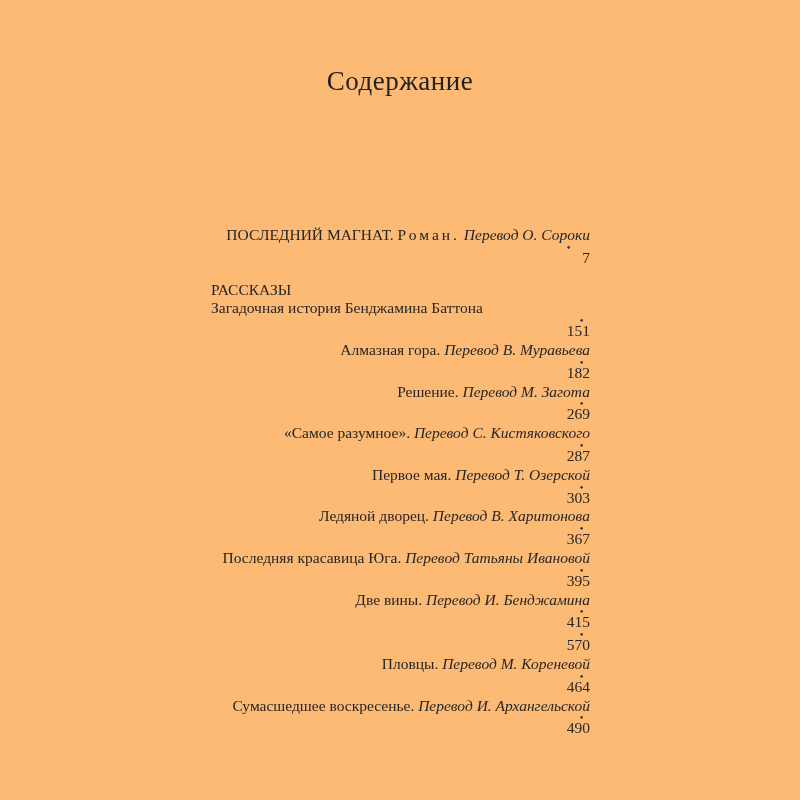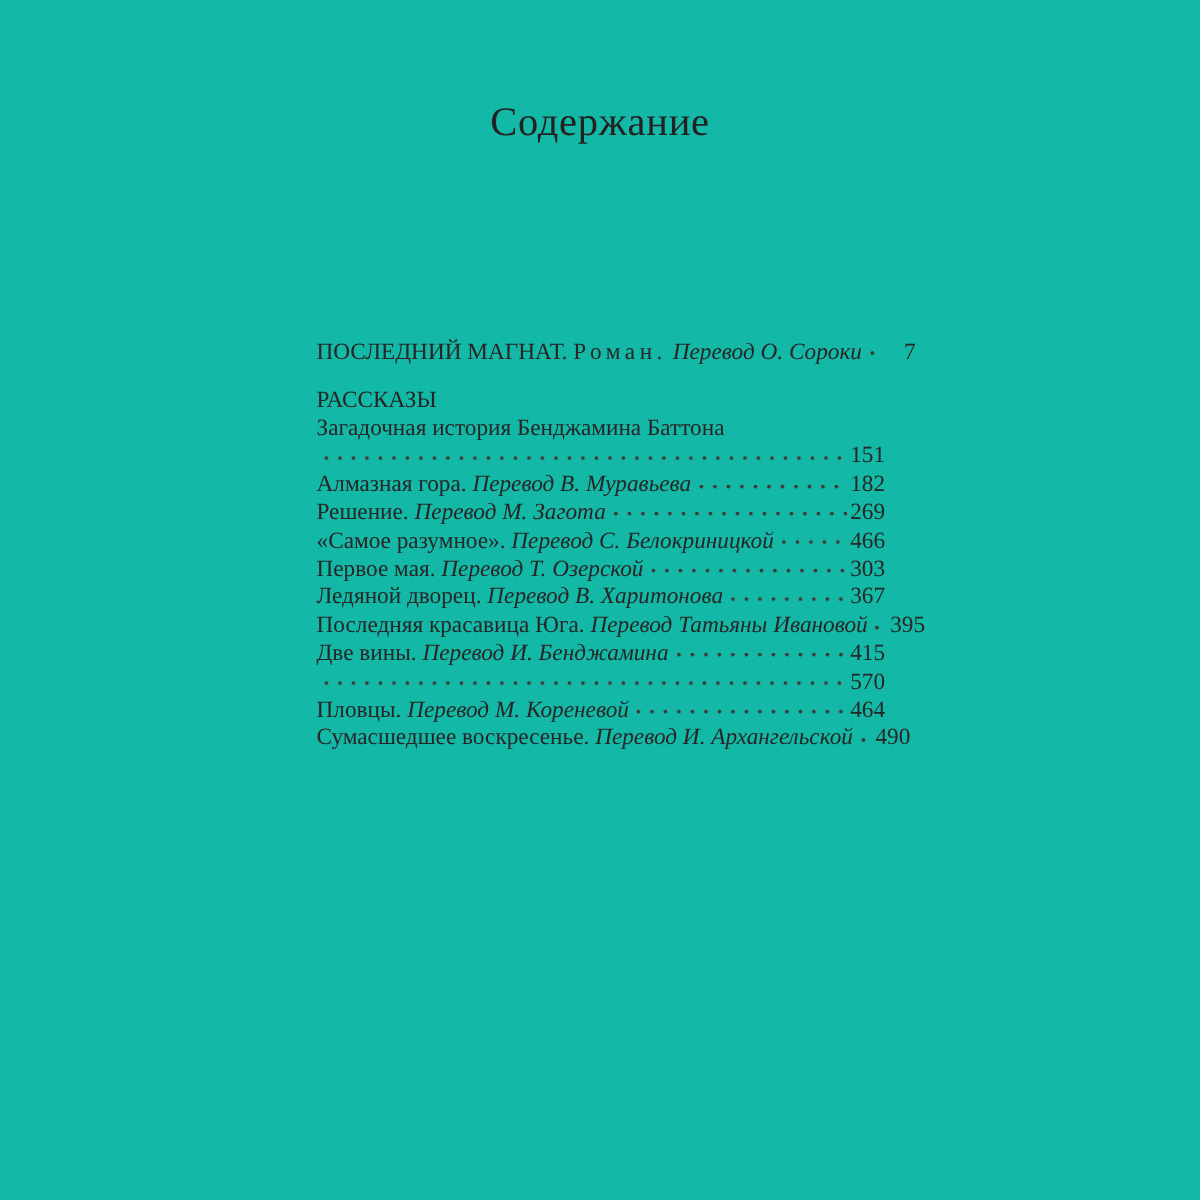--- a/index.html
+++ b/index.html
@@ -4,21 +4,21 @@
 <style>
   html, body {
     margin: 0;
     padding: 0;
     background: #ffffff;
   }
   .page {
     position: relative;
     width: 800px;
     height: 800px;
-    background: #14b8a6;
+    background: #fdba74;
     font-family: "Liberation Serif", "DejaVu Serif", serif;
     color: #262626;
     overflow: hidden;
   }
   .page-title {
     position: absolute;
     left: 0;
     top: 66px;
     width: 800px;
     margin: 0;
@@ -32,21 +32,22 @@
   .toc {
     position: absolute;
     left: 211px;
     top: 226px;
     width: 379px;
     font-size: 15.5px;
     line-height: 18.8px;
   }
   .row {
     display: flex;
-    align-items: center;
+    align-items: flex-end;
+    flex-direction: column;
   }
   .text {
     white-space: nowrap;
   }
   .it {
     font-style: italic;
   }
   .spaced {
     letter-spacing: 3px;
   }
@@ -102,23 +103,23 @@
           <span class="text"><span>Алмазная гора.</span> <span class="it">Перевод В. Муравьева</span></span>
           <span class="leader"></span>
           <span class="num">182</span>
         </div>
         <div class="row">
           <span class="text"><span>Решение.</span> <span class="it">Перевод М. Загота</span></span>
           <span class="leader"></span>
           <span class="num">269</span>
         </div>
         <div class="row">
-          <span class="text"><span>«Самое разумное».</span> <span class="it">Перевод С. Белокриницкой</span></span>
+          <span class="text"><span>«Самое разумное».</span> <span class="it">Перевод С. Кистяковского</span></span>
           <span class="leader"></span>
-          <span class="num">466</span>
+          <span class="num">287</span>
         </div>
         <div class="row">
           <span class="text"><span>Первое мая.</span> <span class="it">Перевод Т. Озерской</span></span>
           <span class="leader"></span>
           <span class="num">303</span>
         </div>
         <div class="row">
           <span class="text"><span>Ледяной дворец.</span> <span class="it">Перевод В. Харитонова</span></span>
           <span class="leader"></span>
           <span class="num">367</span>

